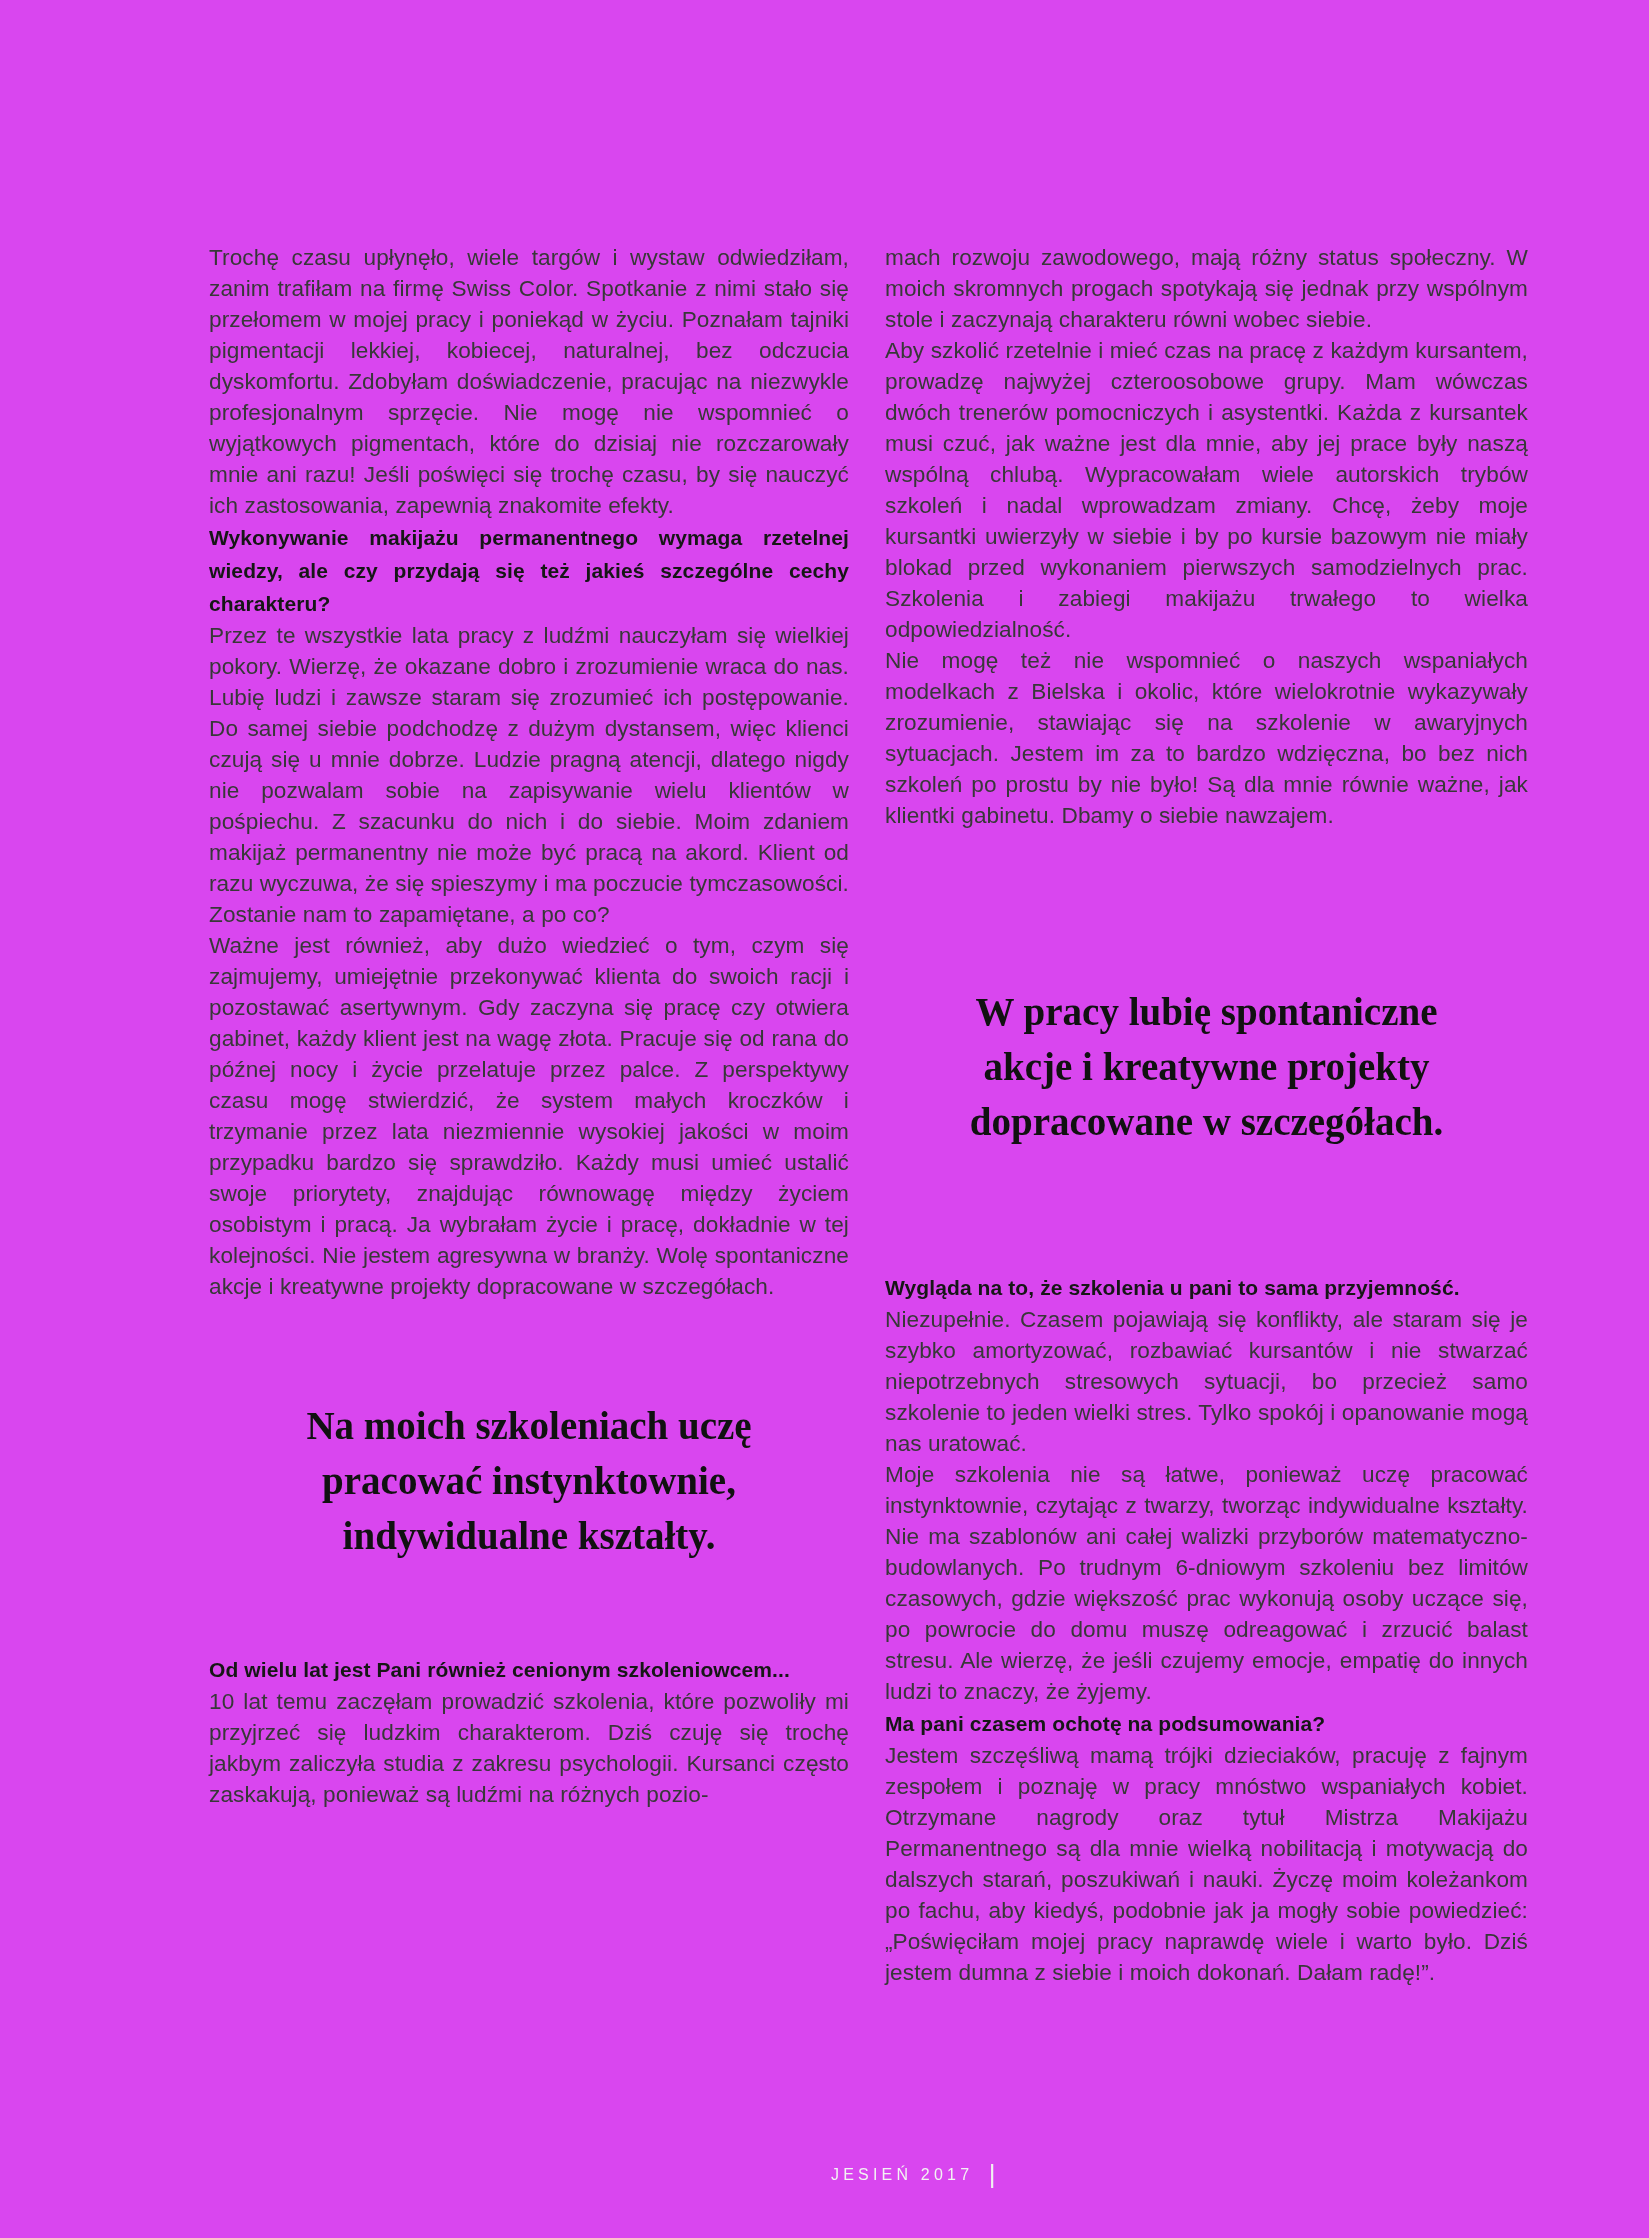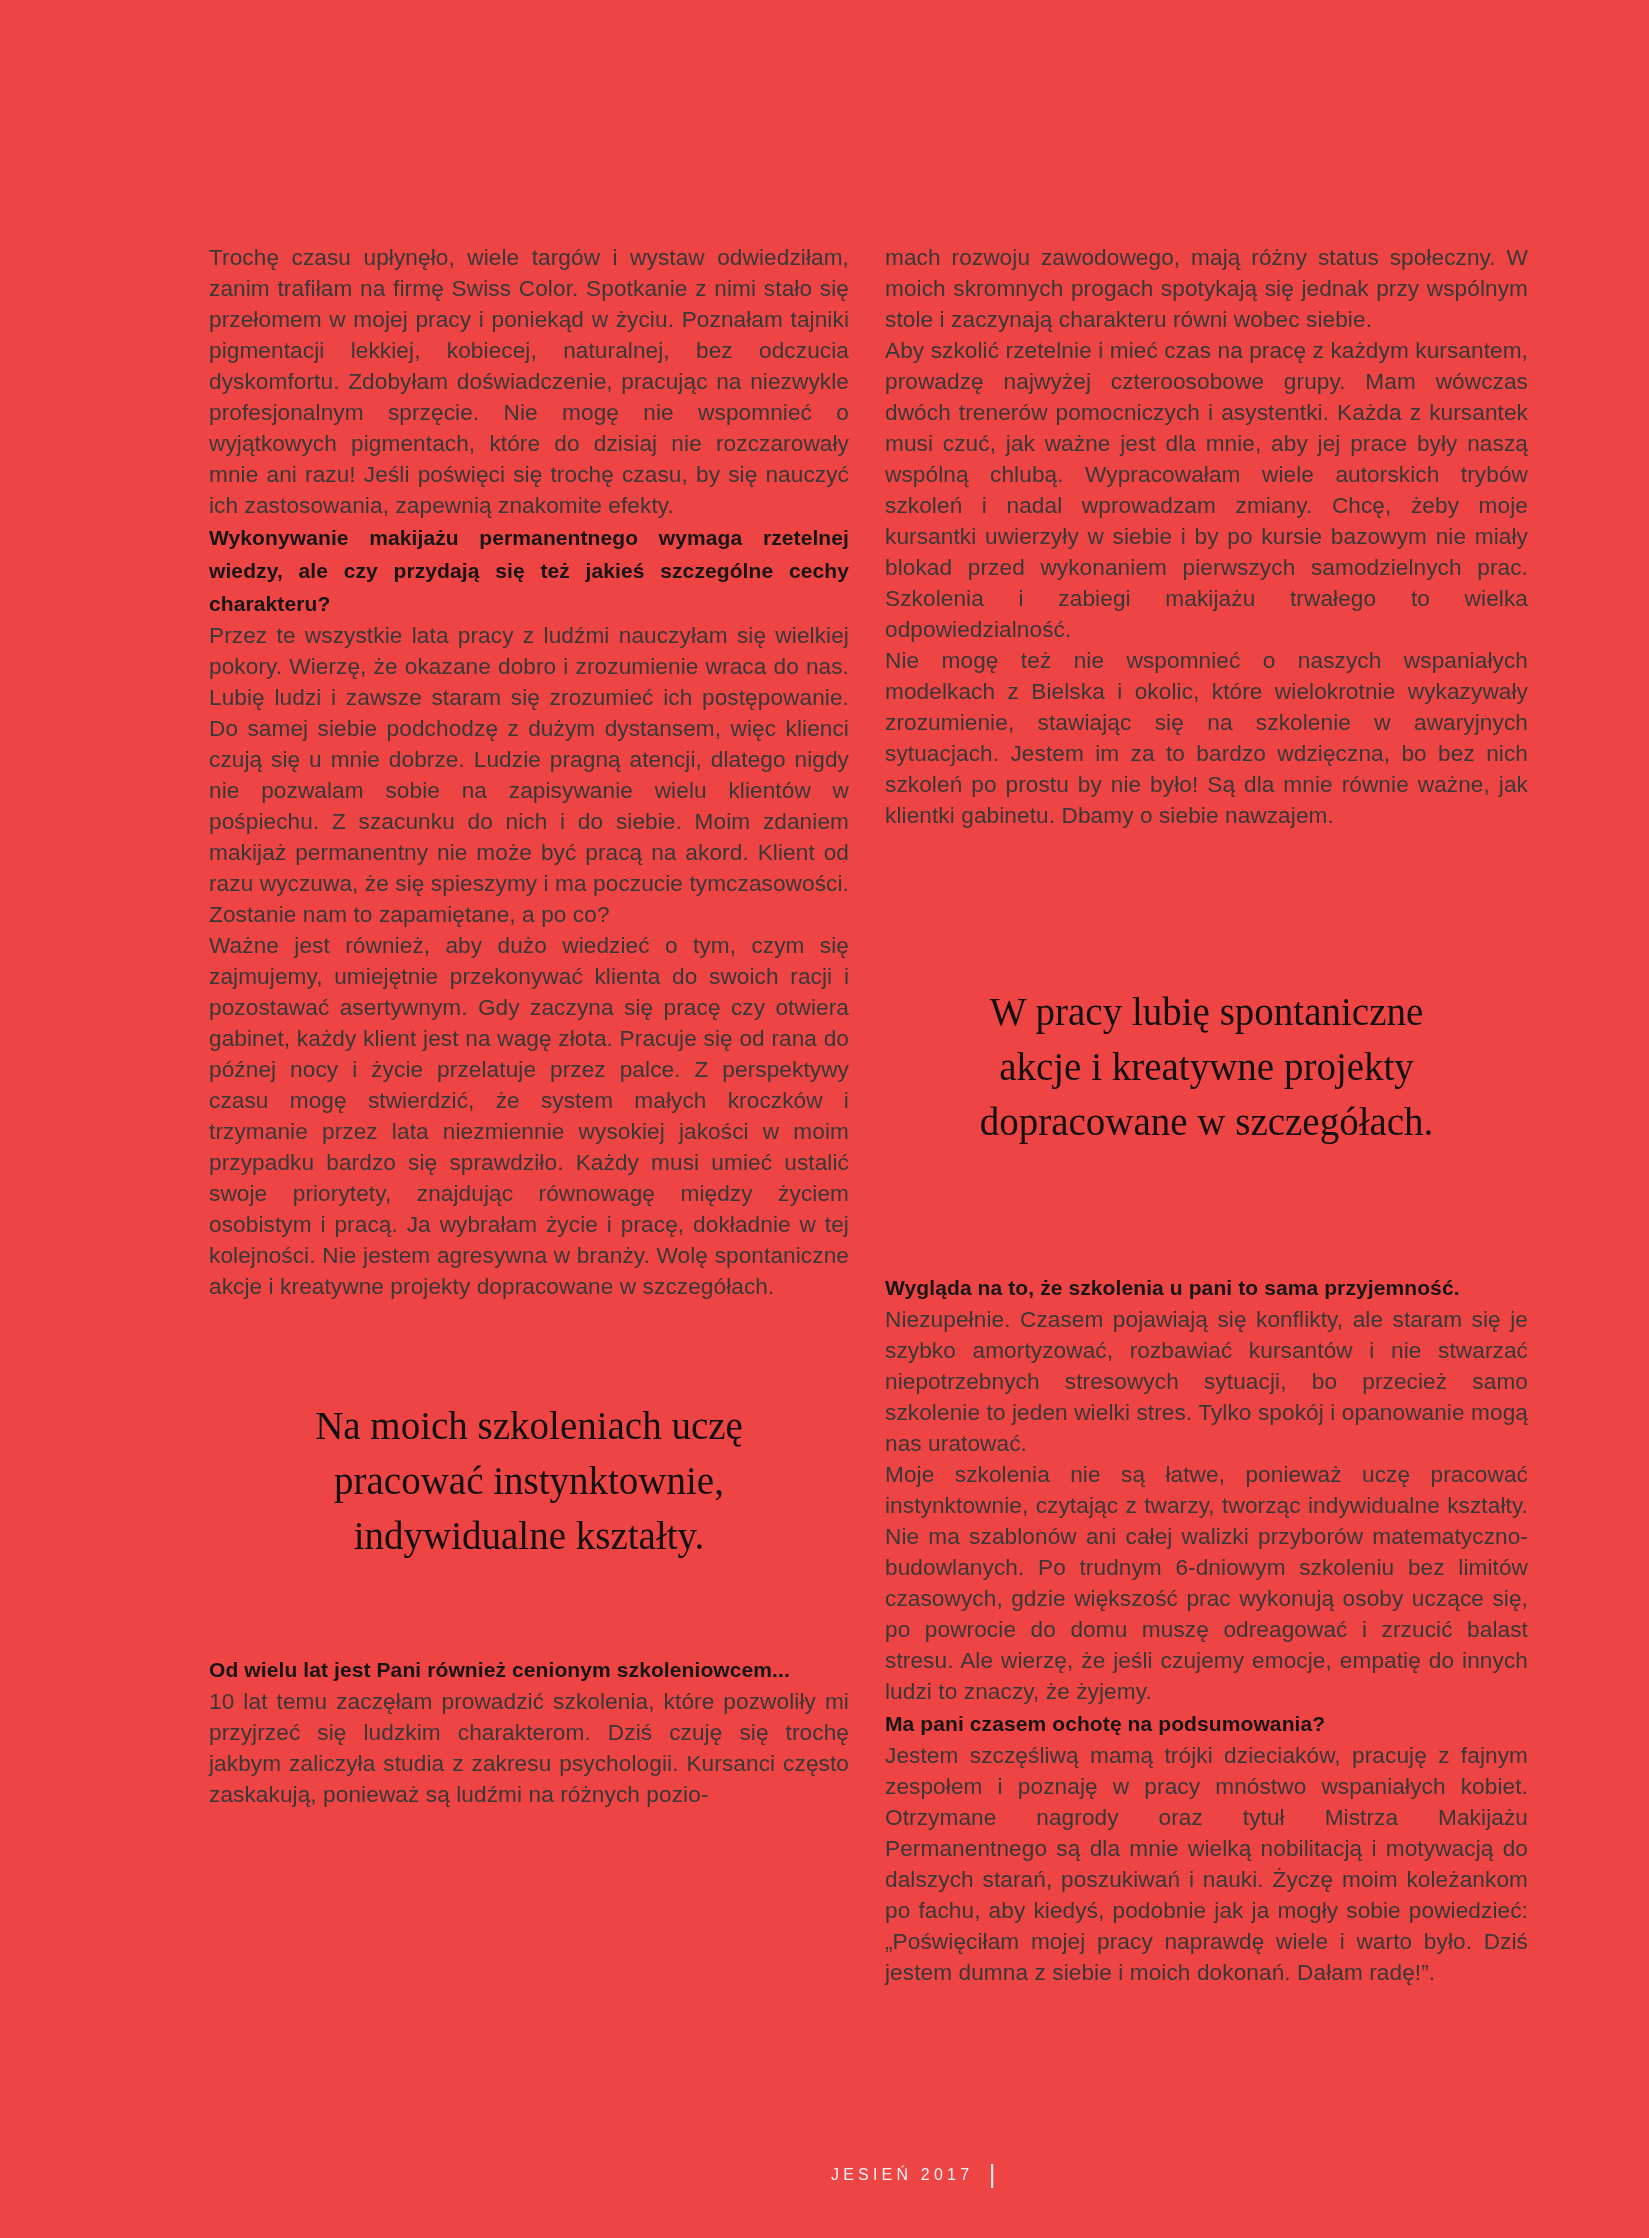--- a/index.html
+++ b/index.html
@@ -4,21 +4,21 @@
 <style>
   html, body {
     margin: 0;
     padding: 0;
     background: #ffffff;
   }
   .page {
     position: relative;
     width: 1649px;
     height: 2239px;
-    background: #ef4444;
+    background: #d946ef;
     overflow: hidden;
     font-family: "Liberation Sans", sans-serif;
   }
   .columns {
     position: absolute;
     left: 209px;
     top: 242px;
     display: flex;
     gap: 36px;
   }
@@ -44,21 +44,21 @@
     text-align: justify;
     letter-spacing: 0.1px;
   }
   .q-gap-lg { margin-top: 100px; }
   .q-gap-sm { margin-top: 52px; }
 
   .pullquote {
     font-family: "Liberation Serif", "DejaVu Serif", serif;
     font-size: 39px;
     line-height: 55px;
-    font-weight: 400;
+    font-weight: 700;
     color: #111111;
     text-align: center;
   }
   .pullquote.pq-left  { margin: 96px 0 90px 0; }
   .pullquote.pq-right { margin: 153px 0 122px 0; }
   .pq-line { white-space: nowrap; }
 
   .footer {
     position: absolute;
     left: 831px;

